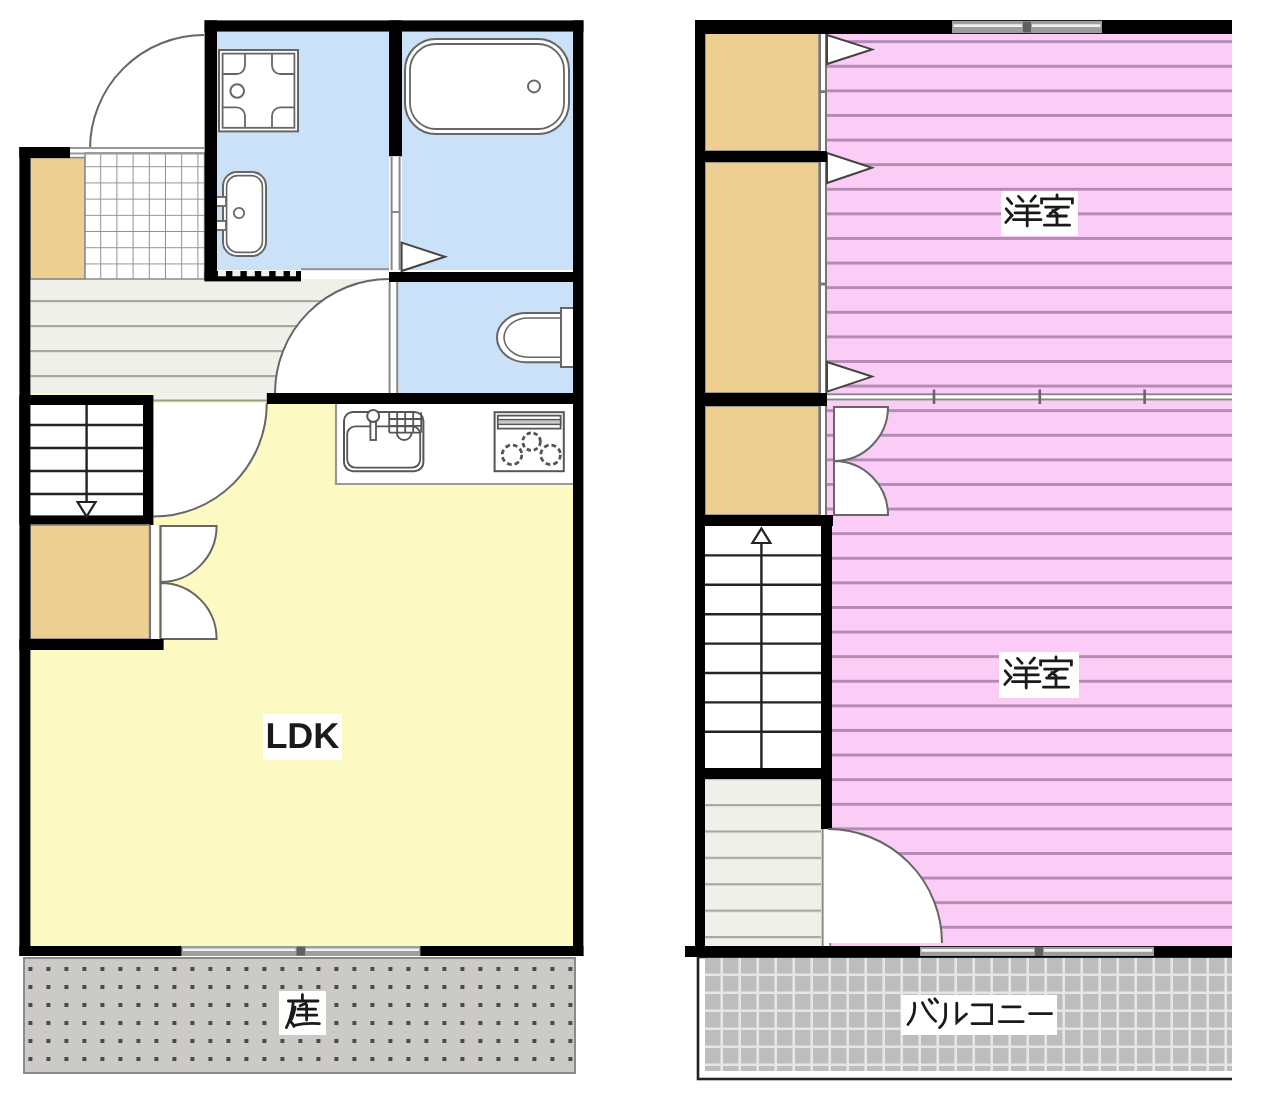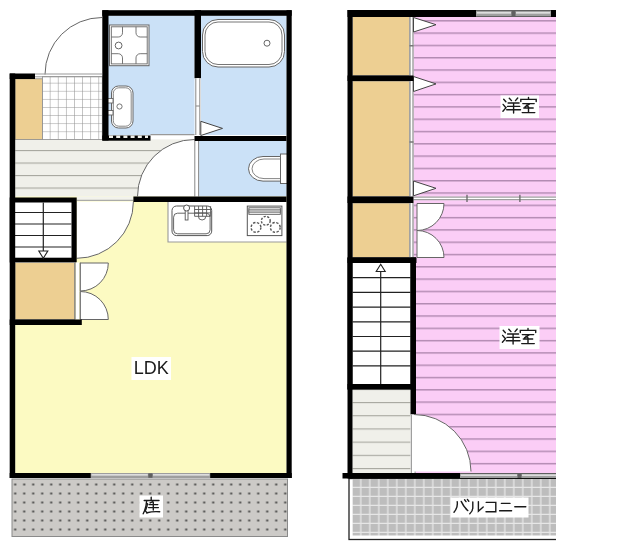--- a/index.html
+++ b/index.html
@@ -1,16 +1,16 @@
 <!DOCTYPE html>
 <html><head>
 <meta charset="utf-8">
 <style>
 html,body{margin:0;padding:0;background:#ffffff;font-family:"Liberation Sans",sans-serif;}
-#stage{position:relative;width:556px;height:550px;background:#ffffff;overflow:hidden;}
+#stage{position:relative;width:616px;height:550px;background:#ffffff;overflow:hidden;font-weight:bold;}
 </style>
 </head>
 <body>
 <div id="stage">
 <svg width="640" height="550" viewBox="0 0 640 550" xmlns="http://www.w3.org/2000/svg">
 <defs>
 <pattern id="pinkstripe" x="0" y="7.8" width="10" height="12.3" patternUnits="userSpaceOnUse">
   <rect x="0" y="0" width="10" height="12.3" fill="#fbcdf6"></rect>
   <rect x="0" y="0" width="10" height="1.45" fill="#b28ab2"></rect>
 </pattern>

